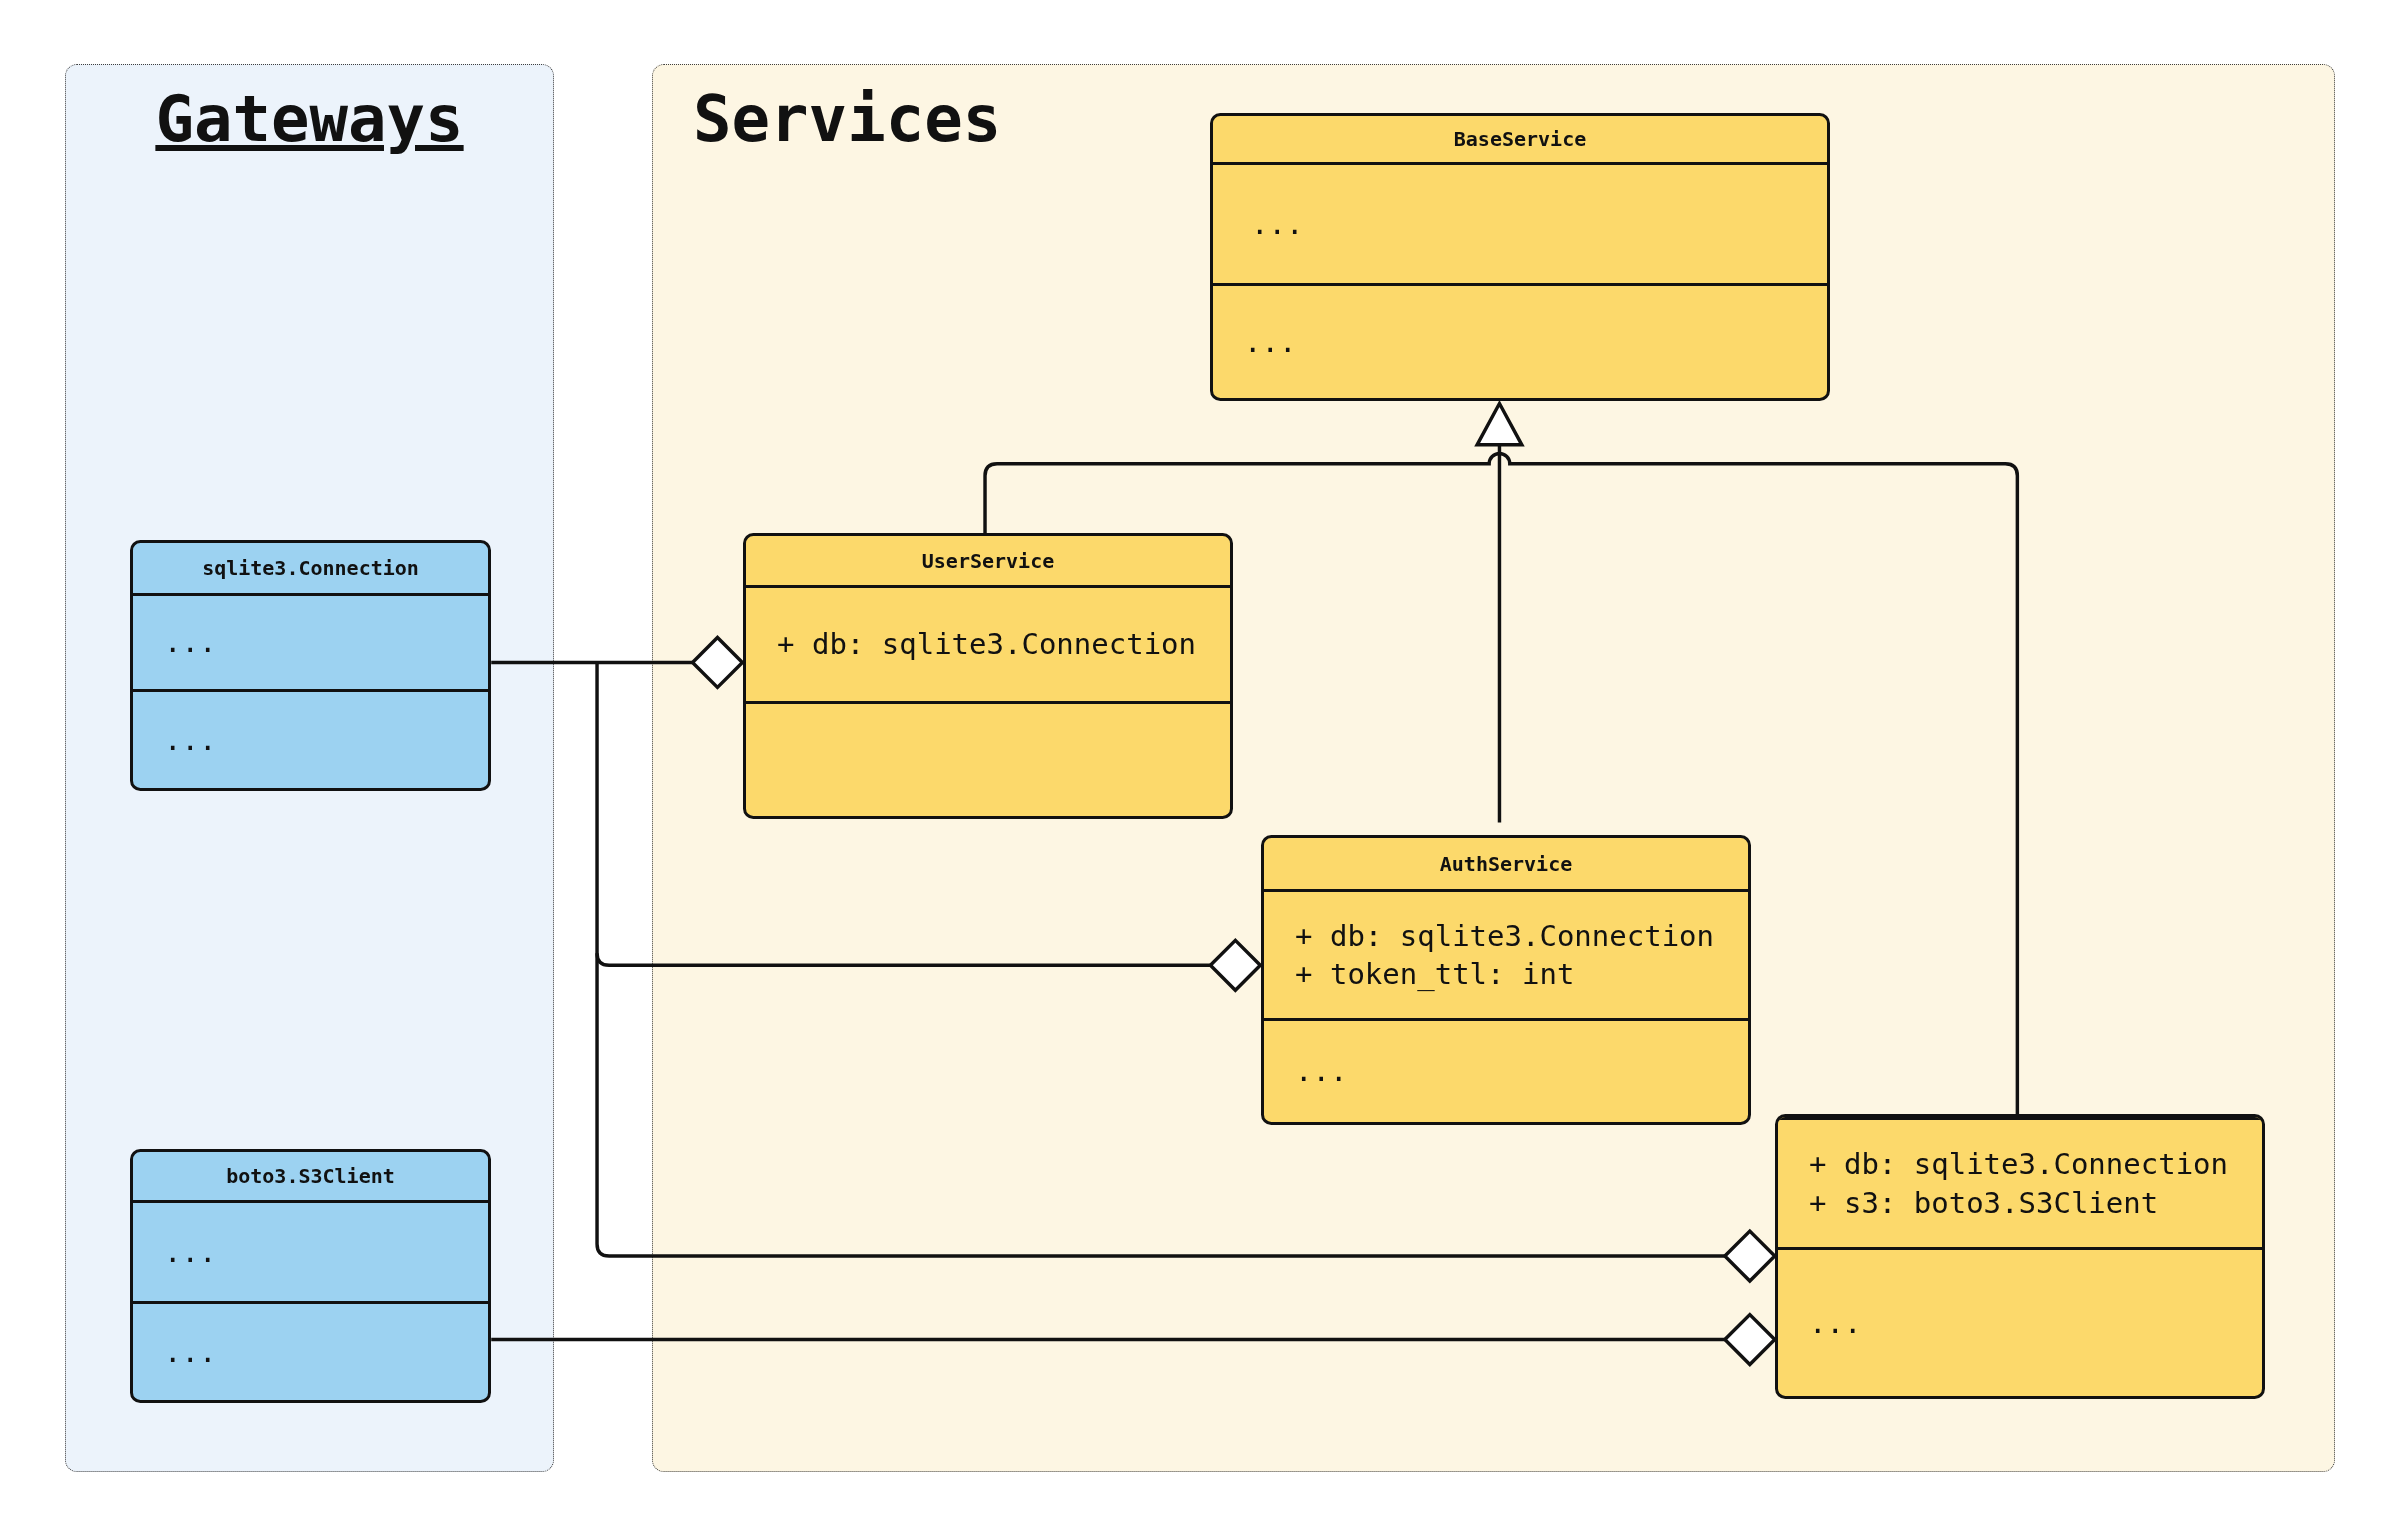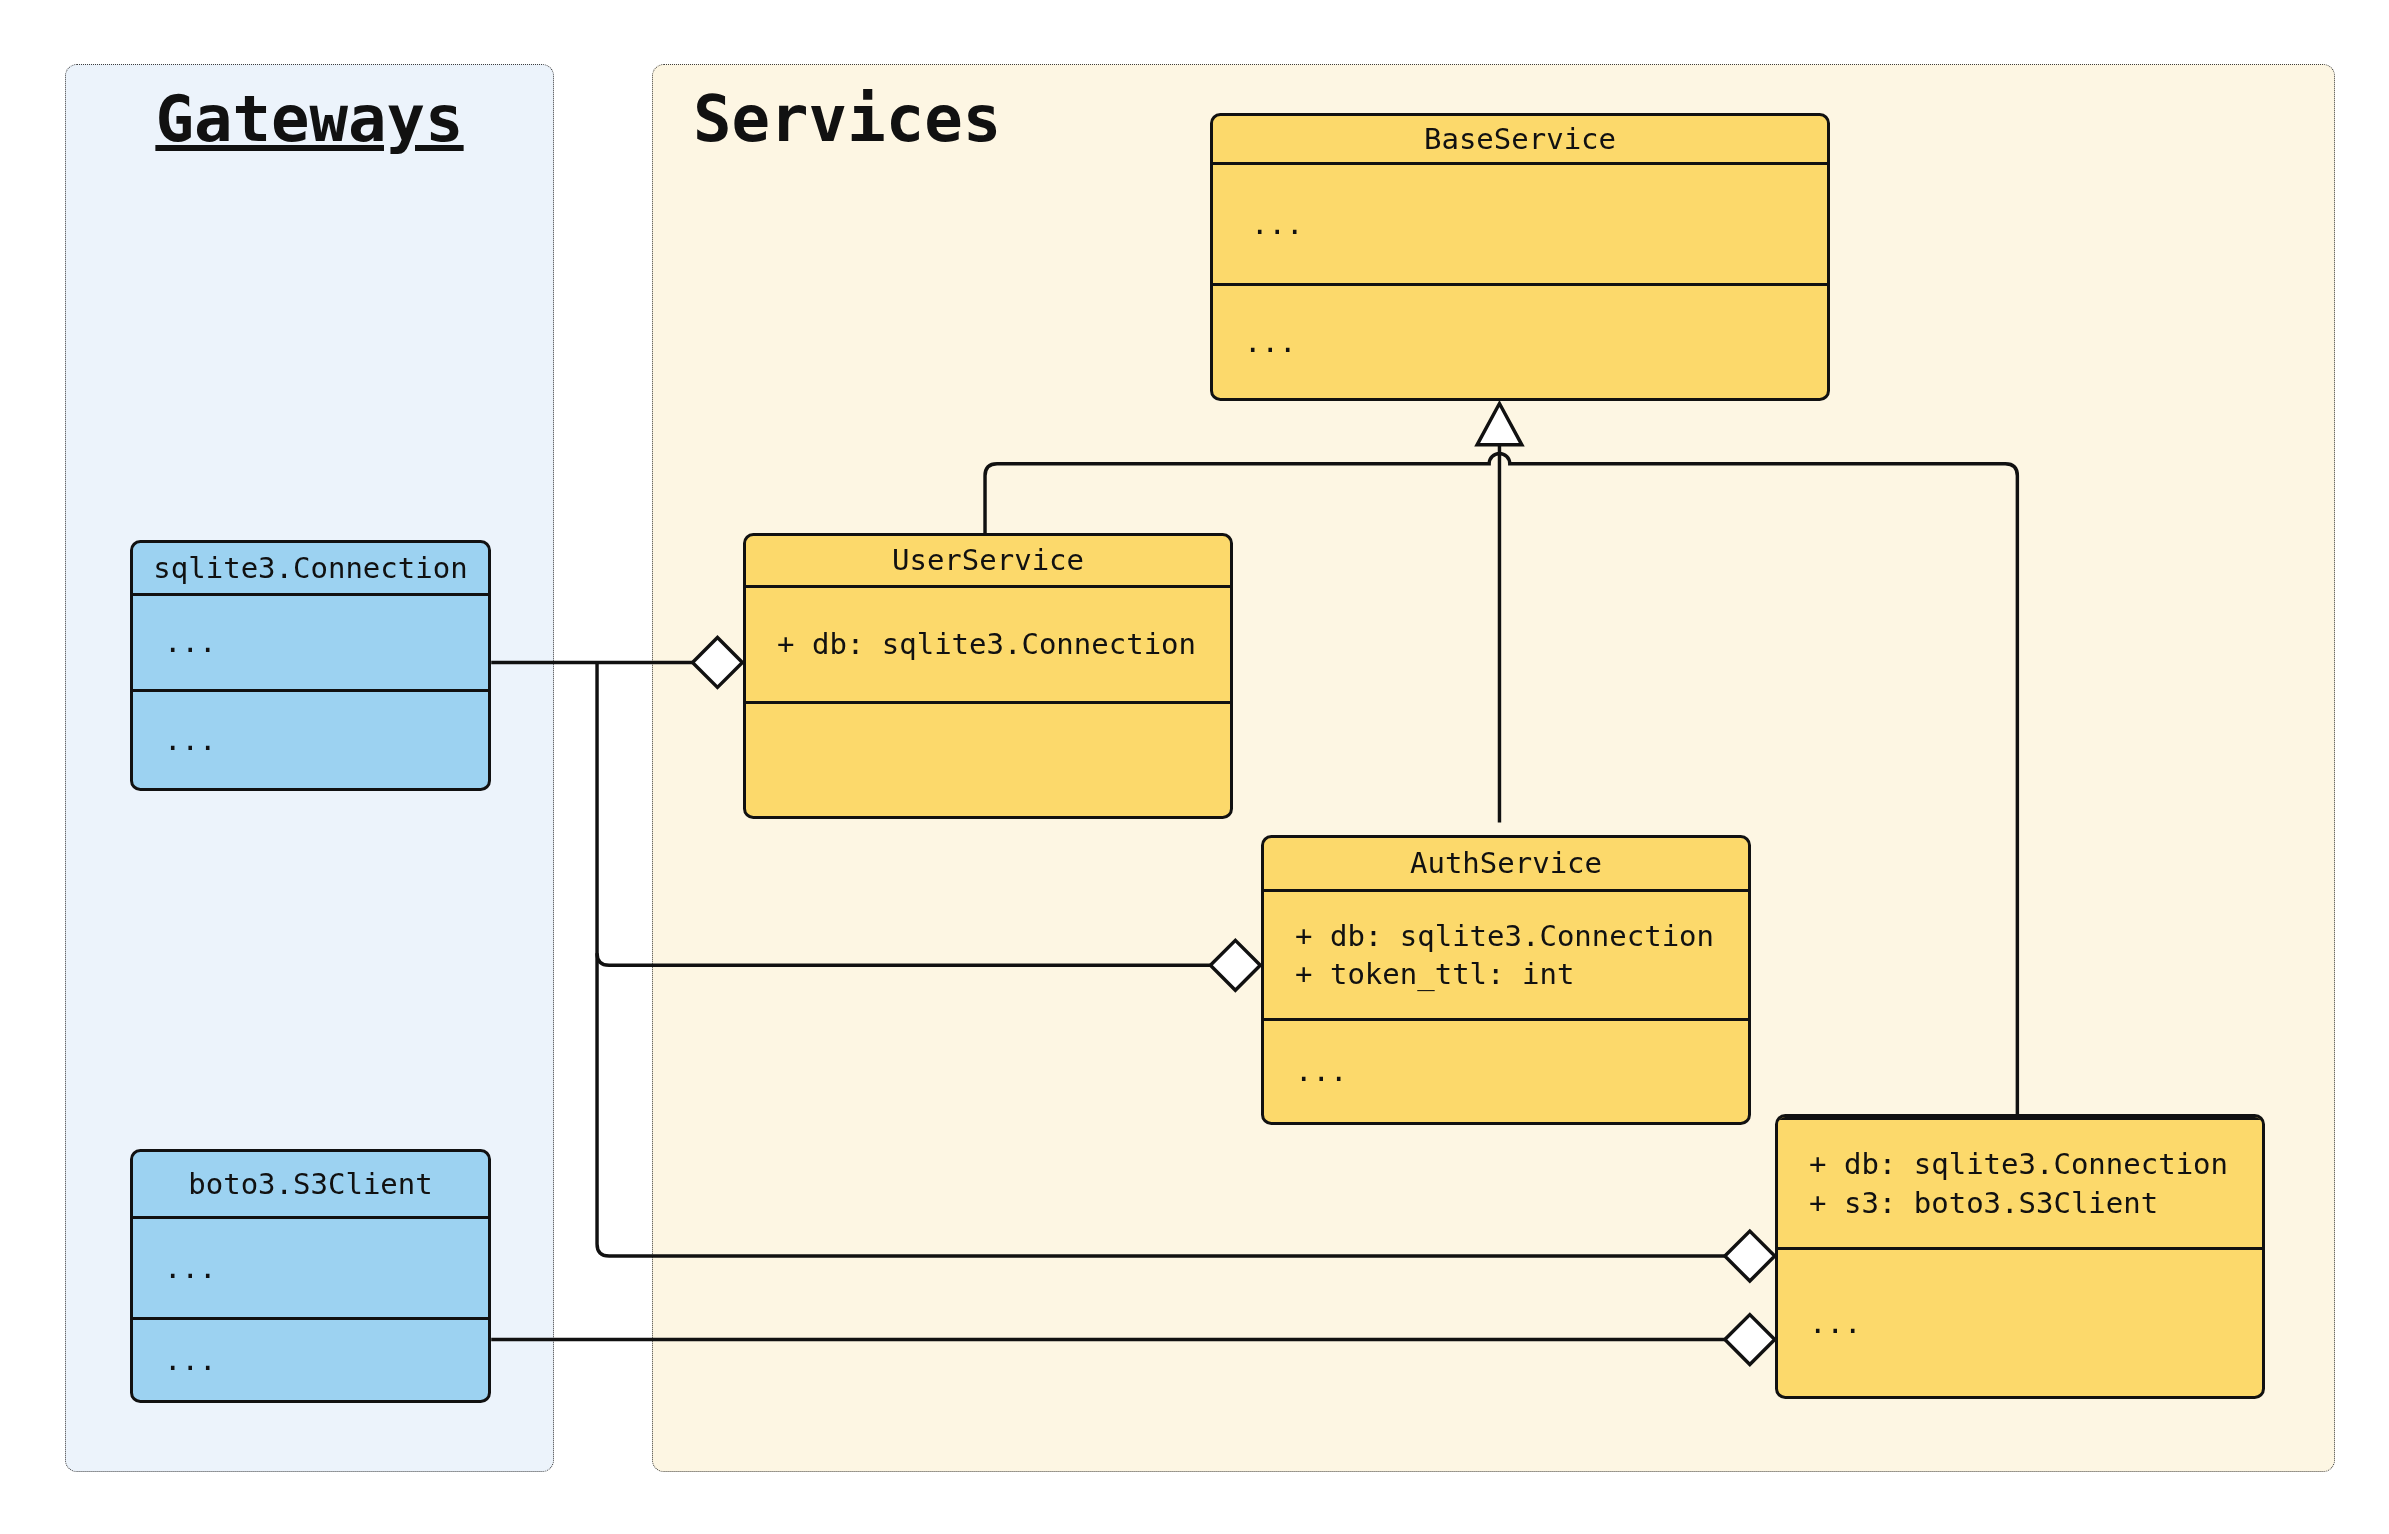--- a/index.html
+++ b/index.html
@@ -37,21 +37,21 @@
     border-radius:10.3px;
     box-sizing:border-box;
     display:flex;
     flex-direction:column;
     overflow:hidden;
   }
   .cls.yellow{background:var(--yellow);}
   .cls.blue{background:var(--blue);}
   .cls .t{
     display:flex;align-items:center;justify-content:center;
-    font-weight:normal;font-size:29px;line-height:1;
+    font-weight:bold;font-size:20px;line-height:1;
     flex:0 0 auto;
   }
   .cls .sec{
     border-top:3.4px solid var(--stroke);
     display:flex;flex-direction:column;justify-content:center;
     padding-left:31px;
     font-size:29px;line-height:1.32;
     flex:0 0 auto;
     box-sizing:border-box;
   }
@@ -124,21 +124,21 @@
     </div>
     <div class="sec" style="height:96px;">
       <div>...</div>
     </div>
     <div class="sec fill">
       <div>...</div>
     </div>
   </div>
 
   <div class="cls blue" style="left:130px;top:1149px;width:361px;height:254px;">
-    <div class="t" style="height:64px;justify-content:center;">
+    <div class="t" style="height:48px;justify-content:center;">
       <span>boto3.S3Client</span>
     </div>
     <div class="sec" style="height:101px;">
       <div>...</div>
     </div>
     <div class="sec fill">
       <div>...</div>
     </div>
   </div>
 

